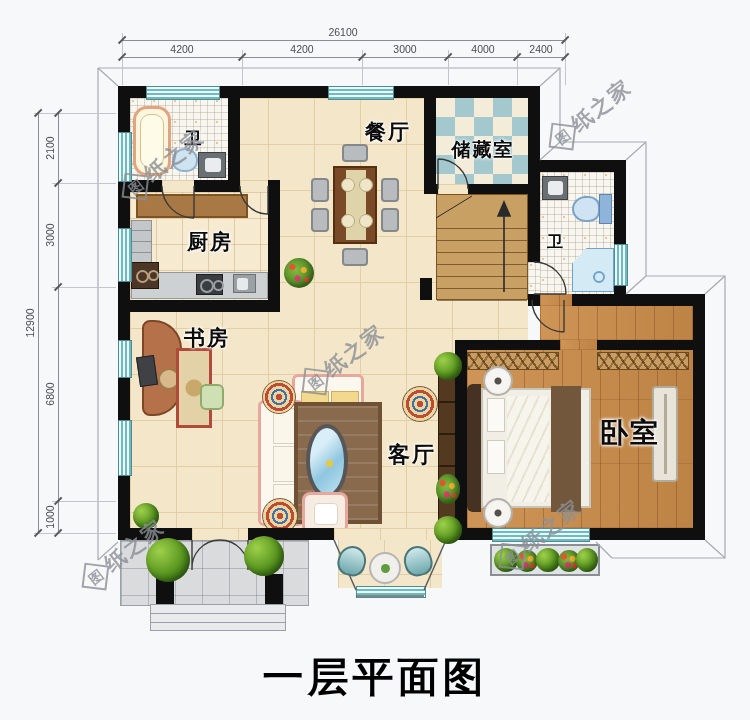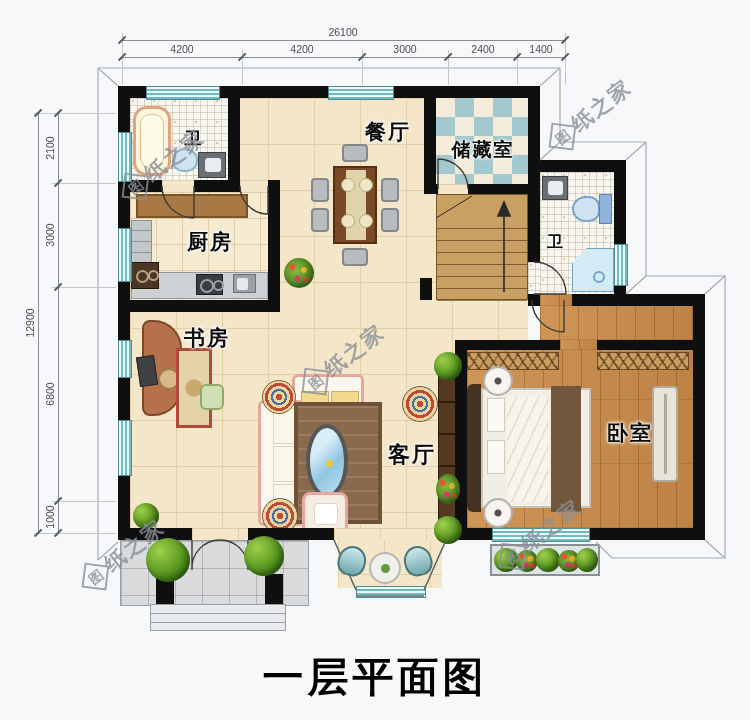--- a/index.html
+++ b/index.html
@@ -75,22 +75,22 @@
 
 <div class="canvas">
 
   <div>
     <div class="dimline" style="left:122px;top:40px;width:443px;height:1px;"></div>
     <div class="dimline" style="left:122px;top:57px;width:443px;height:1px;"></div>
     <div class="dimtxt" style="left:343px;top:38px;">26100</div>
     <div class="dimtxt" style="left:182px;top:55px;">4200</div>
     <div class="dimtxt" style="left:302px;top:55px;">4200</div>
     <div class="dimtxt" style="left:405px;top:55px;">3000</div>
-    <div class="dimtxt" style="left:483px;top:55px;">2400</div>
-    <div class="dimtxt" style="left:541px;top:55px;">1400</div>
+    <div class="dimtxt" style="left:483px;top:55px;">4000</div>
+    <div class="dimtxt" style="left:541px;top:55px;">2400</div>
     <div class="tick" style="left:117px;top:39px;"></div>
       <div class="tick" style="left:560px;top:39px;"></div>
     <div class="tick" style="left:117px;top:56px;"></div>
       <div class="tick" style="left:237px;top:56px;"></div>
     <div class="tick" style="left:357px;top:56px;"></div>
       <div class="tick" style="left:443px;top:56px;"></div>
     <div class="tick" style="left:512px;top:56px;"></div>
       <div class="tick" style="left:560px;top:56px;"></div>
     <div class="ext" style="left:122px;top:33px;width:1px;height:52px;"></div>
     <div class="ext" style="left:242px;top:50px;width:1px;height:35px;"></div>
@@ -333,21 +333,21 @@
     </g>
   </svg>
 
   <div class="room-label" style="left:194px;top:138px;font-size:17px;">卫</div>
   <div class="room-label" style="left:388px;top:132px;font-size:21px;">餐厅</div>
   <div class="room-label" style="left:483px;top:150px;font-size:19px;">储藏室</div>
   <div class="room-label" style="left:210px;top:242px;font-size:21px;">厨房</div>
   <div class="room-label" style="left:556px;top:242px;font-size:16px;">卫</div>
   <div class="room-label" style="left:207px;top:338px;font-size:21px;">书房</div>
   <div class="room-label" style="left:412px;top:455px;font-size:22px;">客厅</div>
-  <div class="room-label" style="left:630px;top:433px;font-size:21px;">卧室</div>
+  <div class="room-label" style="left:630px;top:433px;font-size:28px;">卧室</div>
 
   <div class="wm" style="left:115px;top:150px;">
     <span class="badge">
         <span>图</span>
       </span>
     <span class="txt">纸之家</span>
   </div>
   <div class="wm" style="left:542px;top:100px;">
     <span class="badge">
         <span>图</span>

